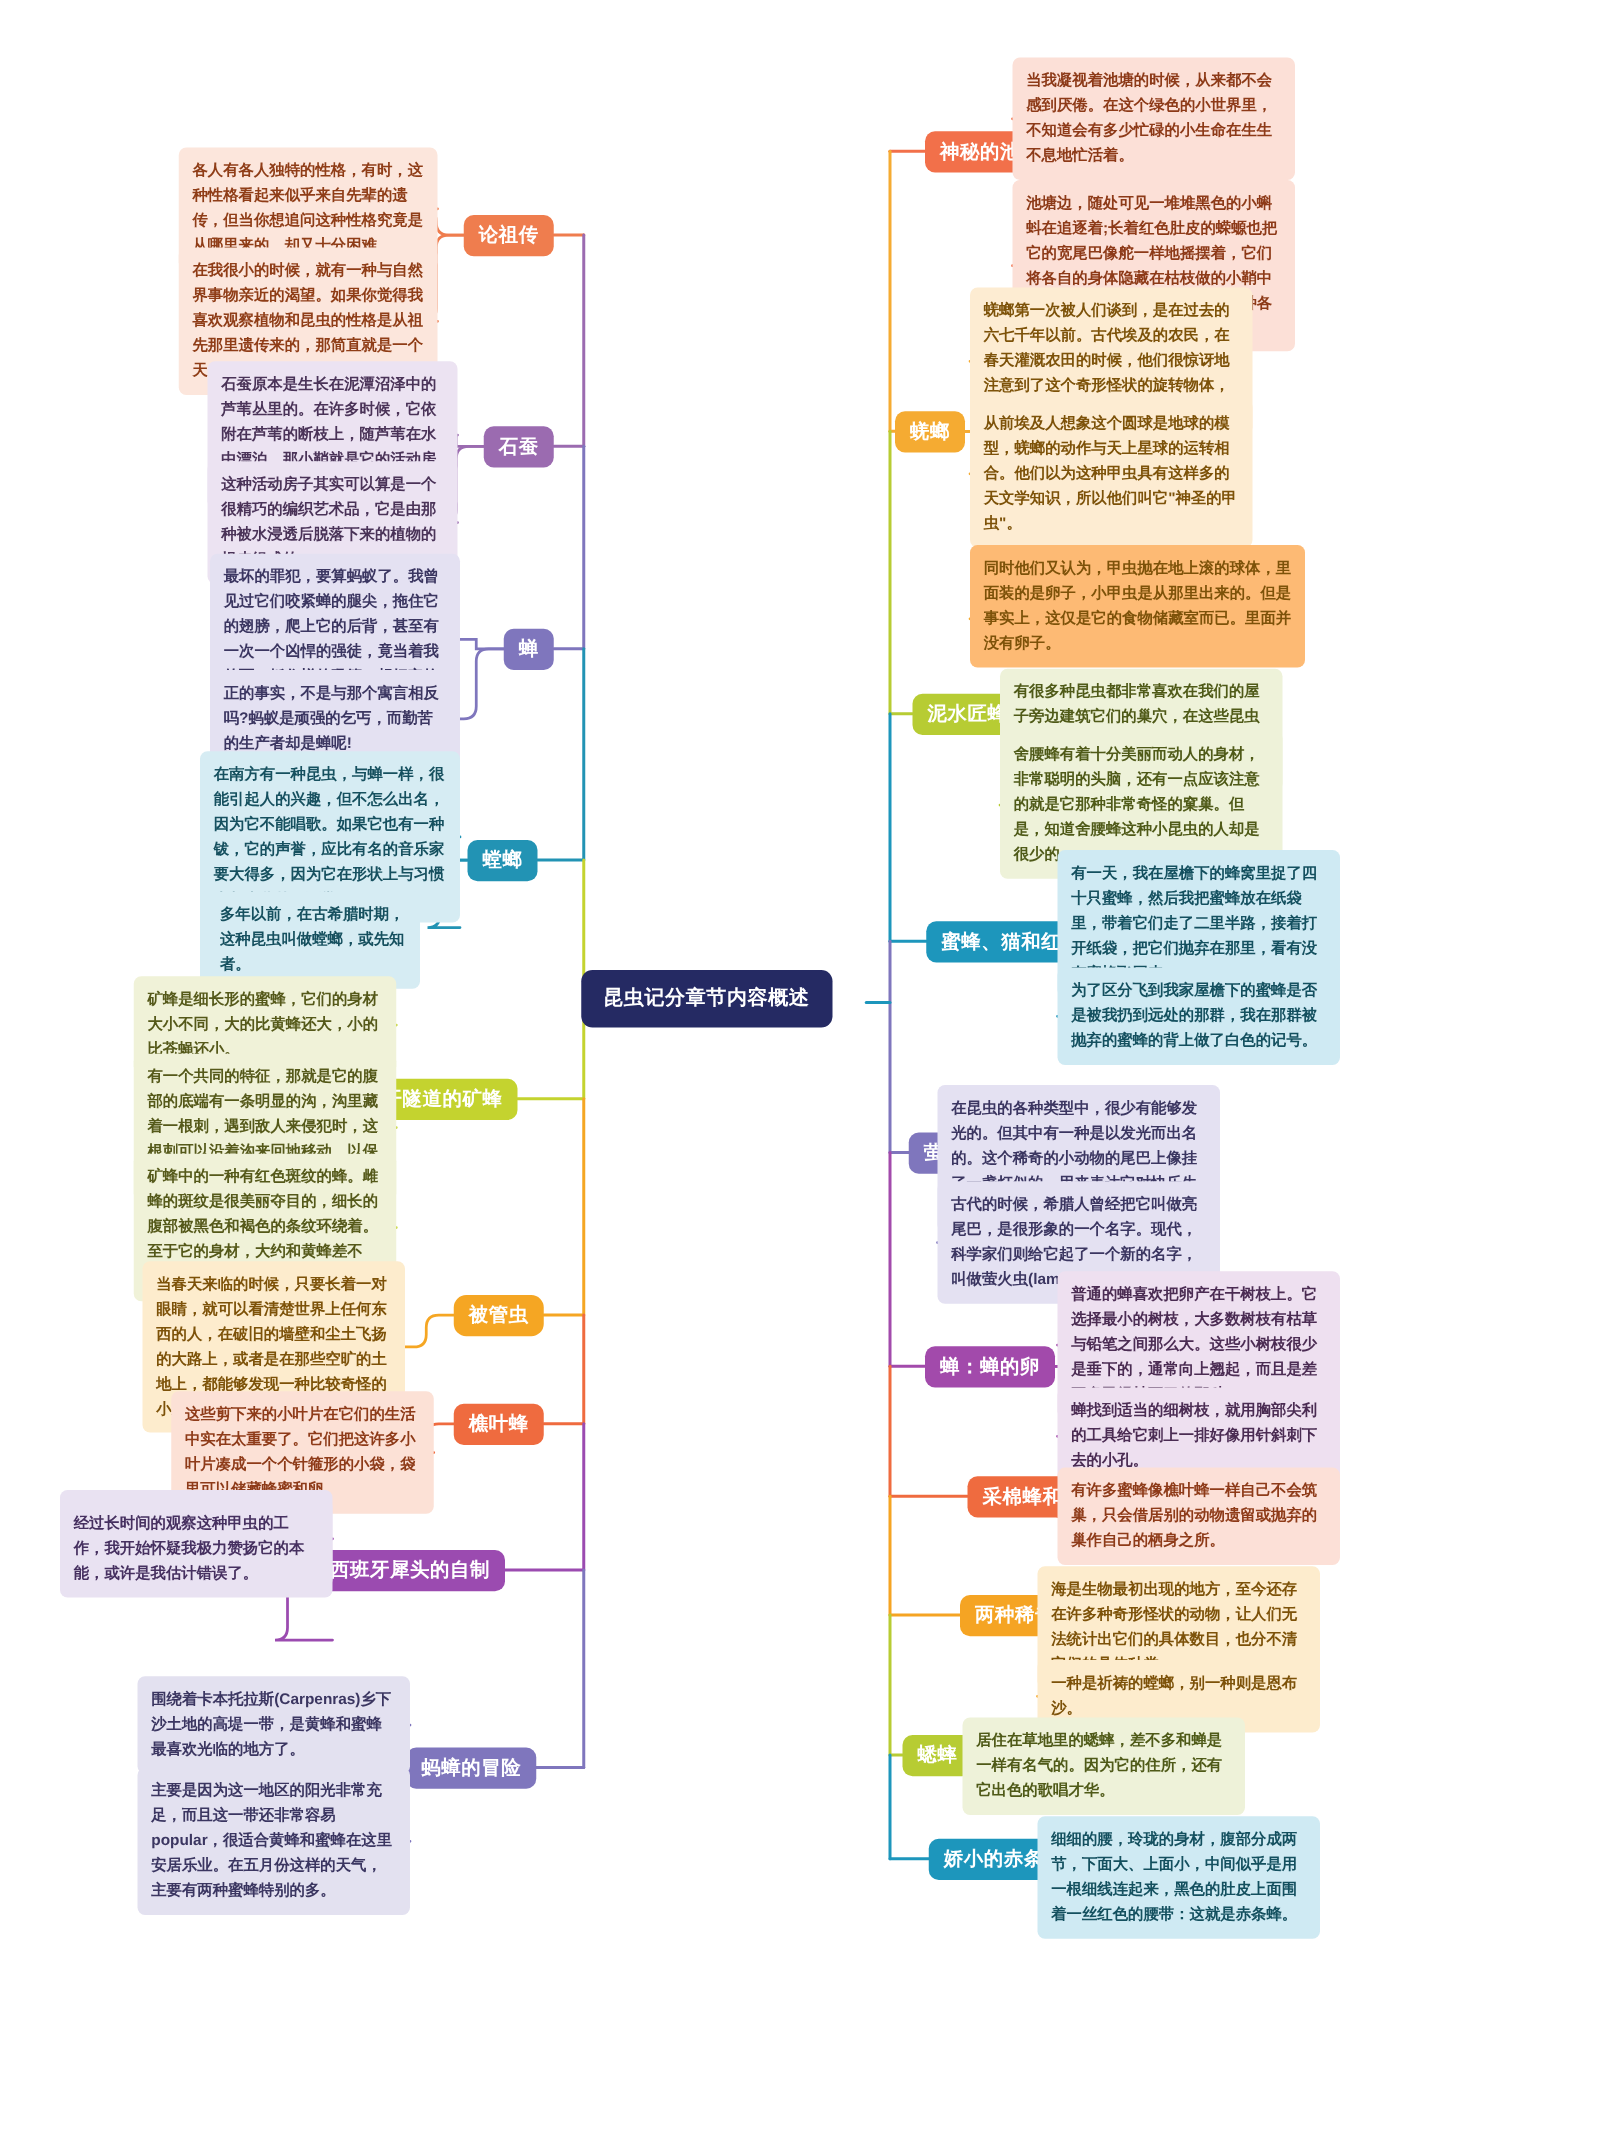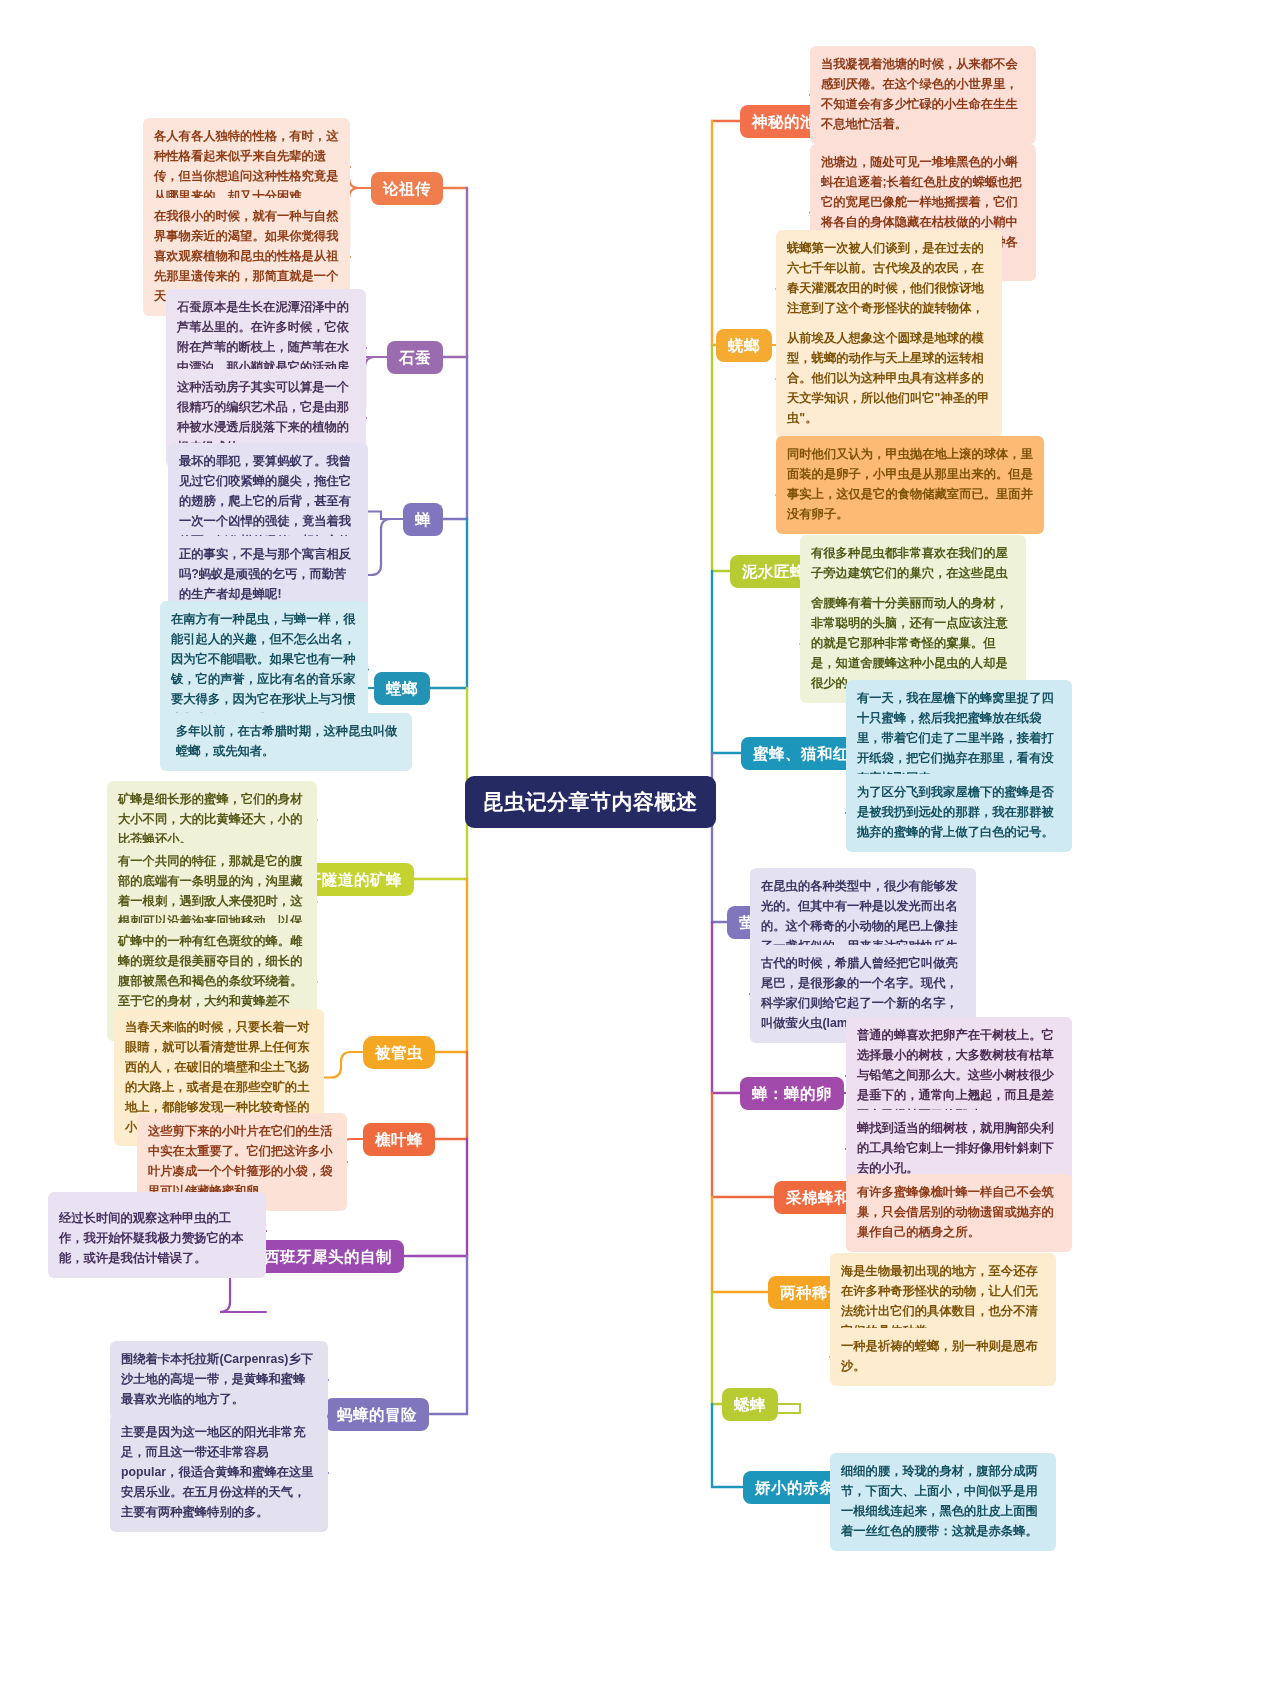--- a/index.html
+++ b/index.html
@@ -31,21 +31,21 @@
     text-align: center;
     color: #fff;
     font-weight: bold;
     letter-spacing: 0.5px;
     padding: 7px 12px;
     line-height: 1.25;
   }
   .root {
     background: #252a63;
     color: #ffffff;
-    font-size: 21px;
+    font-size: 16px;
     border-radius: 9px;
     padding: 13px 18px;
     white-space: nowrap;
   }
   .branch {
     font-size: 15.5px;
     white-space: nowrap;
   }
   .leaf {
     position: absolute;
@@ -270,21 +270,21 @@
     <div class="leaf" style="background: rgb(236, 227, 242); color: rgb(74, 51, 88); width: 200px; left: 166px; top: 369px;"><span>这种活动房子其实可以算是一个很精巧的编织艺术品，它是由那种被水浸透后脱落下来的植物的根皮组成的。</span></div>
     <div class="node branch" style="background: rgb(127, 118, 189); left: 403px; top: 502.5px;">
       <span>蝉</span>
     </div>
     <div class="leaf" style="background: rgb(228, 225, 242); color: rgb(59, 54, 97); width: 200px; left: 168px; top: 443px;"><span>最坏的罪犯，要算蚂蚁了。我曾见过它们咬紧蝉的腿尖，拖住它的翅膀，爬上它的后背，甚至有一次一个凶悍的强徒，竟当着我的面，抓住蝉的吸管，想把它拉掉。</span></div>
     <div class="leaf" style="background: rgb(228, 225, 242); color: rgb(59, 54, 97); width: 200px; left: 168px; top: 536px;"><span>正的事实，不是与那个寓言相反吗?蚂蚁是顽强的乞丐，而勤苦的生产者却是蝉呢!</span></div>
     <div class="node branch" style="background: rgb(34, 147, 180); left: 374px; top: 671.5px;">
       <span>螳螂</span>
     </div>
     <div class="leaf" style="background: rgb(214, 236, 243); color: rgb(22, 80, 95); width: 208px; left: 160px; top: 601px;"><span>在南方有一种昆虫，与蝉一样，很能引起人的兴趣，但不怎么出名，因为它不能唱歌。如果它也有一种钹，它的声誉，应比有名的音乐家要大得多，因为它在形状上与习惯上都十分的不平常。</span></div>
-    <div class="leaf" style="background: rgb(214, 236, 243); color: rgb(22, 80, 95); width: 252px; left: 160px; top: 713px; padding-left: 16px;"><span>多年以前，在古希腊时期，这种昆虫叫做螳螂，或先知者。</span></div>
+    <div class="leaf" style="background: rgb(214, 236, 243); color: rgb(22, 80, 95); width: 176px; left: 160px; top: 713px; padding-left: 16px;"><span>多年以前，在古希腊时期，这种昆虫叫做螳螂，或先知者。</span></div>
     <div class="node branch" style="background: rgb(196, 211, 47); left: 294px; top: 862.5px;">
       <span>开隧道的矿蜂</span>
     </div>
     <div class="leaf" style="background: rgb(240, 242, 216); color: rgb(85, 89, 26); width: 210px; left: 107px; top: 781px;"><span>矿蜂是细长形的蜜蜂，它们的身材大小不同，大的比黄蜂还大，小的比苍蝇还小。</span></div>
     <div class="leaf" style="background: rgb(240, 242, 216); color: rgb(85, 89, 26); width: 210px; left: 107px; top: 843px;"><span>有一个共同的特征，那就是它的腹部的底端有一条明显的沟，沟里藏着一根刺，遇到敌人来侵犯时，这根刺可以沿着沟来回地移动，以保护自己。</span></div>
     <div class="leaf" style="background: rgb(240, 242, 216); color: rgb(85, 89, 26); width: 210px; left: 107px; top: 923px;"><span>矿蜂中的一种有红色斑纹的蜂。雌蜂的斑纹是很美丽夺目的，细长的腹部被黑色和褐色的条纹环绕着。至于它的身材，大约和黄蜂差不多。</span></div>
     <div class="node branch" style="background: rgb(245, 166, 35); left: 363px; top: 1035.5px; border-radius: 10px;">
       <span>被管虫</span>
     </div>
     <div class="leaf" style="background: rgb(253, 236, 205); color: rgb(125, 82, 9); width: 210px; left: 114px; top: 1009px;"><span>当春天来临的时候，只要长着一对眼睛，就可以看清楚世界上任何东西的人，在破旧的墙壁和尘土飞扬的大路上，或者是在那些空旷的土地上，都能够发现一种比较奇怪的小东西。</span></div>
@@ -338,20 +338,21 @@
     </div>
     <div class="leaf" style="background: rgb(252, 224, 215); color: rgb(142, 59, 25); width: 226px; left: 846px; top: 1174px;"><span>有许多蜜蜂像樵叶蜂一样自己不会筑巢，只会借居别的动物遗留或抛弃的巢作自己的栖身之所。</span></div>
     <div class="node branch" style="background: rgb(245, 164, 35); left: 768px; top: 1275.5px;">
       <span>两种稀奇的蚱蜢</span>
     </div>
     <div class="leaf" style="background: rgb(253, 236, 205); color: rgb(125, 82, 9); width: 226px; left: 830px; top: 1253px;"><span>海是生物最初出现的地方，至今还存在许多种奇形怪状的动物，让人们无法统计出它们的具体数目，也分不清它们的具体种类。</span></div>
     <div class="leaf" style="background: rgb(253, 236, 205); color: rgb(125, 82, 9); width: 226px; left: 830px; top: 1328px;"><span>一种是祈祷的螳螂，别一种则是恩布沙。</span></div>
     <div class="node branch" style="background: rgb(183, 204, 51); left: 722px; top: 1387.5px;">
       <span>蟋蟀</span>
     </div>
+    <div class="leaf" style="background: rgb(238, 242, 217); color: rgb(79, 90, 24); width: 226px; left: 770px; top: 1374px;"><span>居住在草地里的蟋蟀，差不多和蝉是一样有名气的。因为它的住所，还有它出色的歌唱才华。</span></div>
     <div class="node branch" style="background: rgb(29, 150, 188); left: 743px; top: 1470.5px;">
       <span>娇小的赤条蜂</span>
     </div>
     <div class="leaf" style="background: rgb(207, 234, 243); color: rgb(20, 80, 95); width: 226px; left: 830px; top: 1453px;"><span>细细的腰，玲珑的身材，腹部分成两节，下面大、上面小，中间似乎是用一根细线连起来，黑色的肚皮上面围着一丝红色的腰带：这就是赤条蜂。</span></div>
     <div class="node root" style="background: rgb(37, 42, 99); left: 464.5px; top: 776px;">
       <span>昆虫记分章节内容概述</span>
     </div>
   </div>
 
 </body></html>

